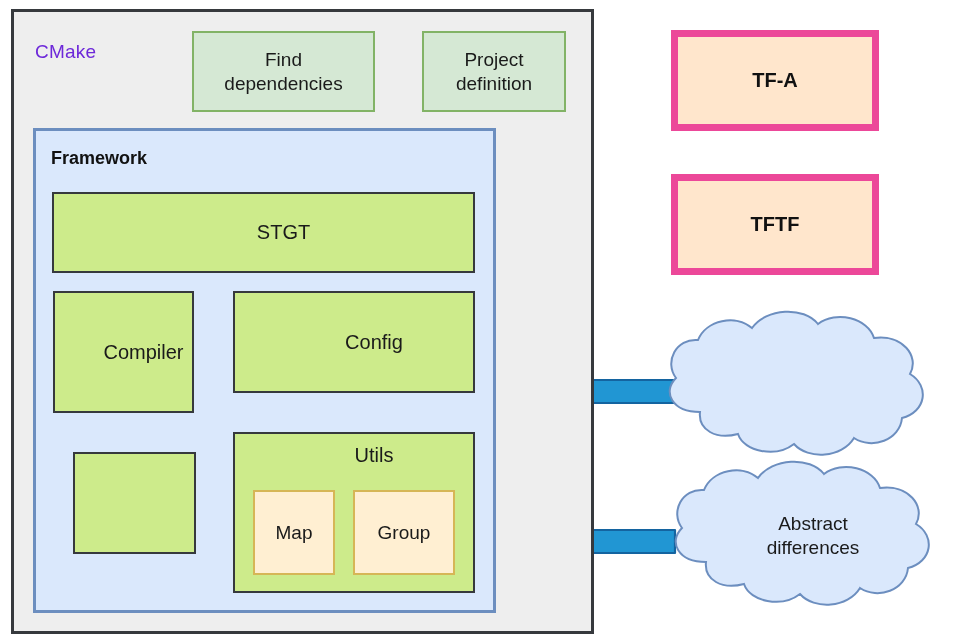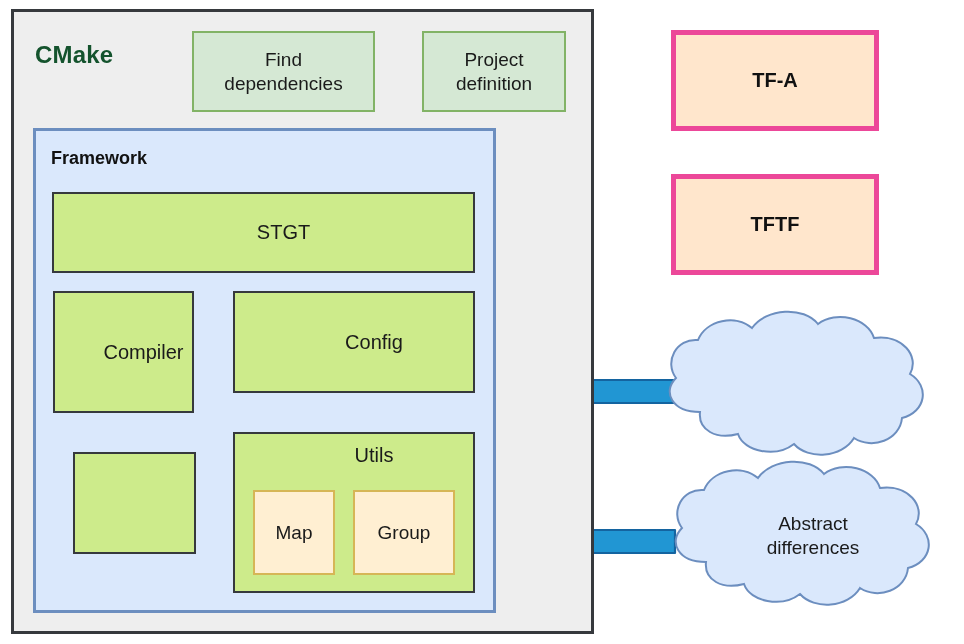--- a/index.html
+++ b/index.html
@@ -35,23 +35,23 @@
   
   #cmake-container {
     left: 11px; top: 9px;
     width: 583px; height: 625px;
     background: #eeeeee;
     border: 3px solid #36393d;
   }
   #cmake-label {
     position: absolute;
     left: 35px; top: 41px;
-    font-size: 24px;
-    font-weight: bold;
-    color: #14532d;
+    font-size: 19px;
+    font-weight: normal;
+    color: #6d28d9;
     letter-spacing: 0.2px;
   }
 
   
   .green-pale {
     background: #d5e8d4;
     border: 2px solid #82b366;
     font-size: 19px;
     color: #1a1a1a;
   }
@@ -127,21 +127,21 @@
     width: 82px; height: 85px;
   }
   #group-box {
     left: 353px; top: 490px;
     width: 102px; height: 85px;
   }
 
   
   .orange-strong {
     background: #ffe6cc;
-    border: 5px solid #ec4899;
+    border: 7px solid #ec4899;
     font-size: 20px;
     font-weight: bold;
     color: #111111;
   }
   #tfa-box {
     left: 671px; top: 30px;
     width: 208px; height: 101px;
   }
   #tftf-box {
     left: 671px; top: 174px;

